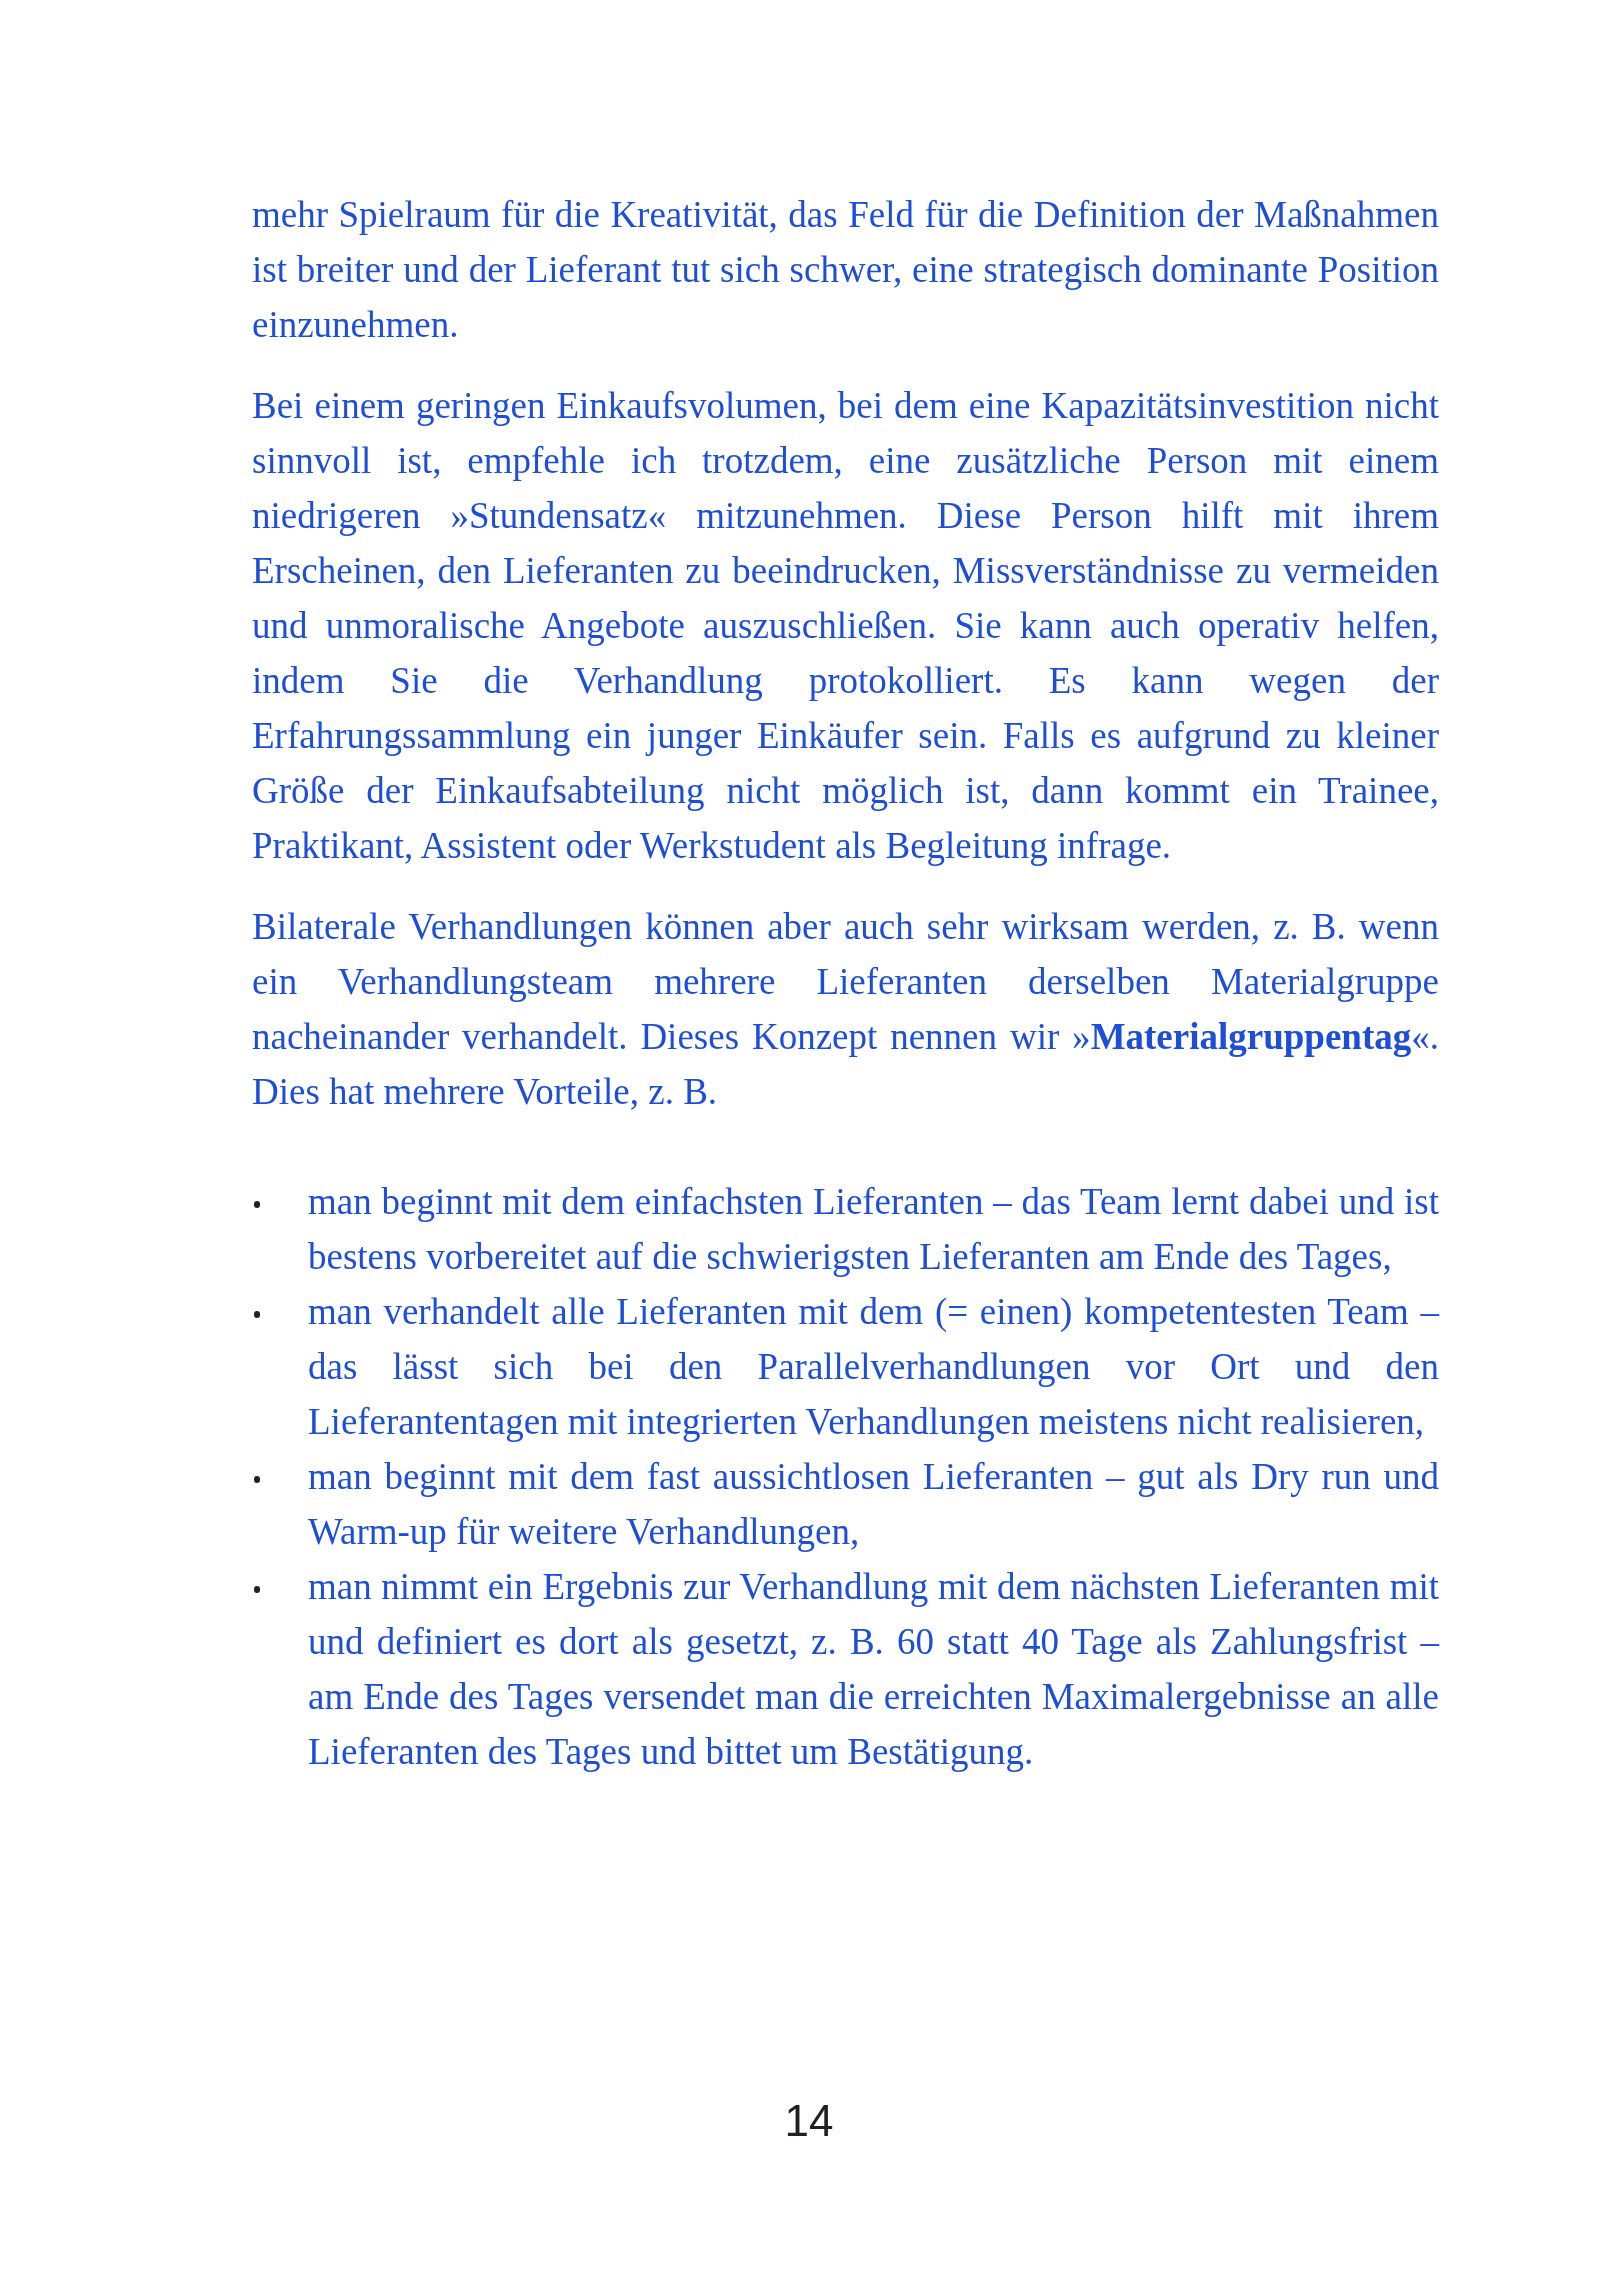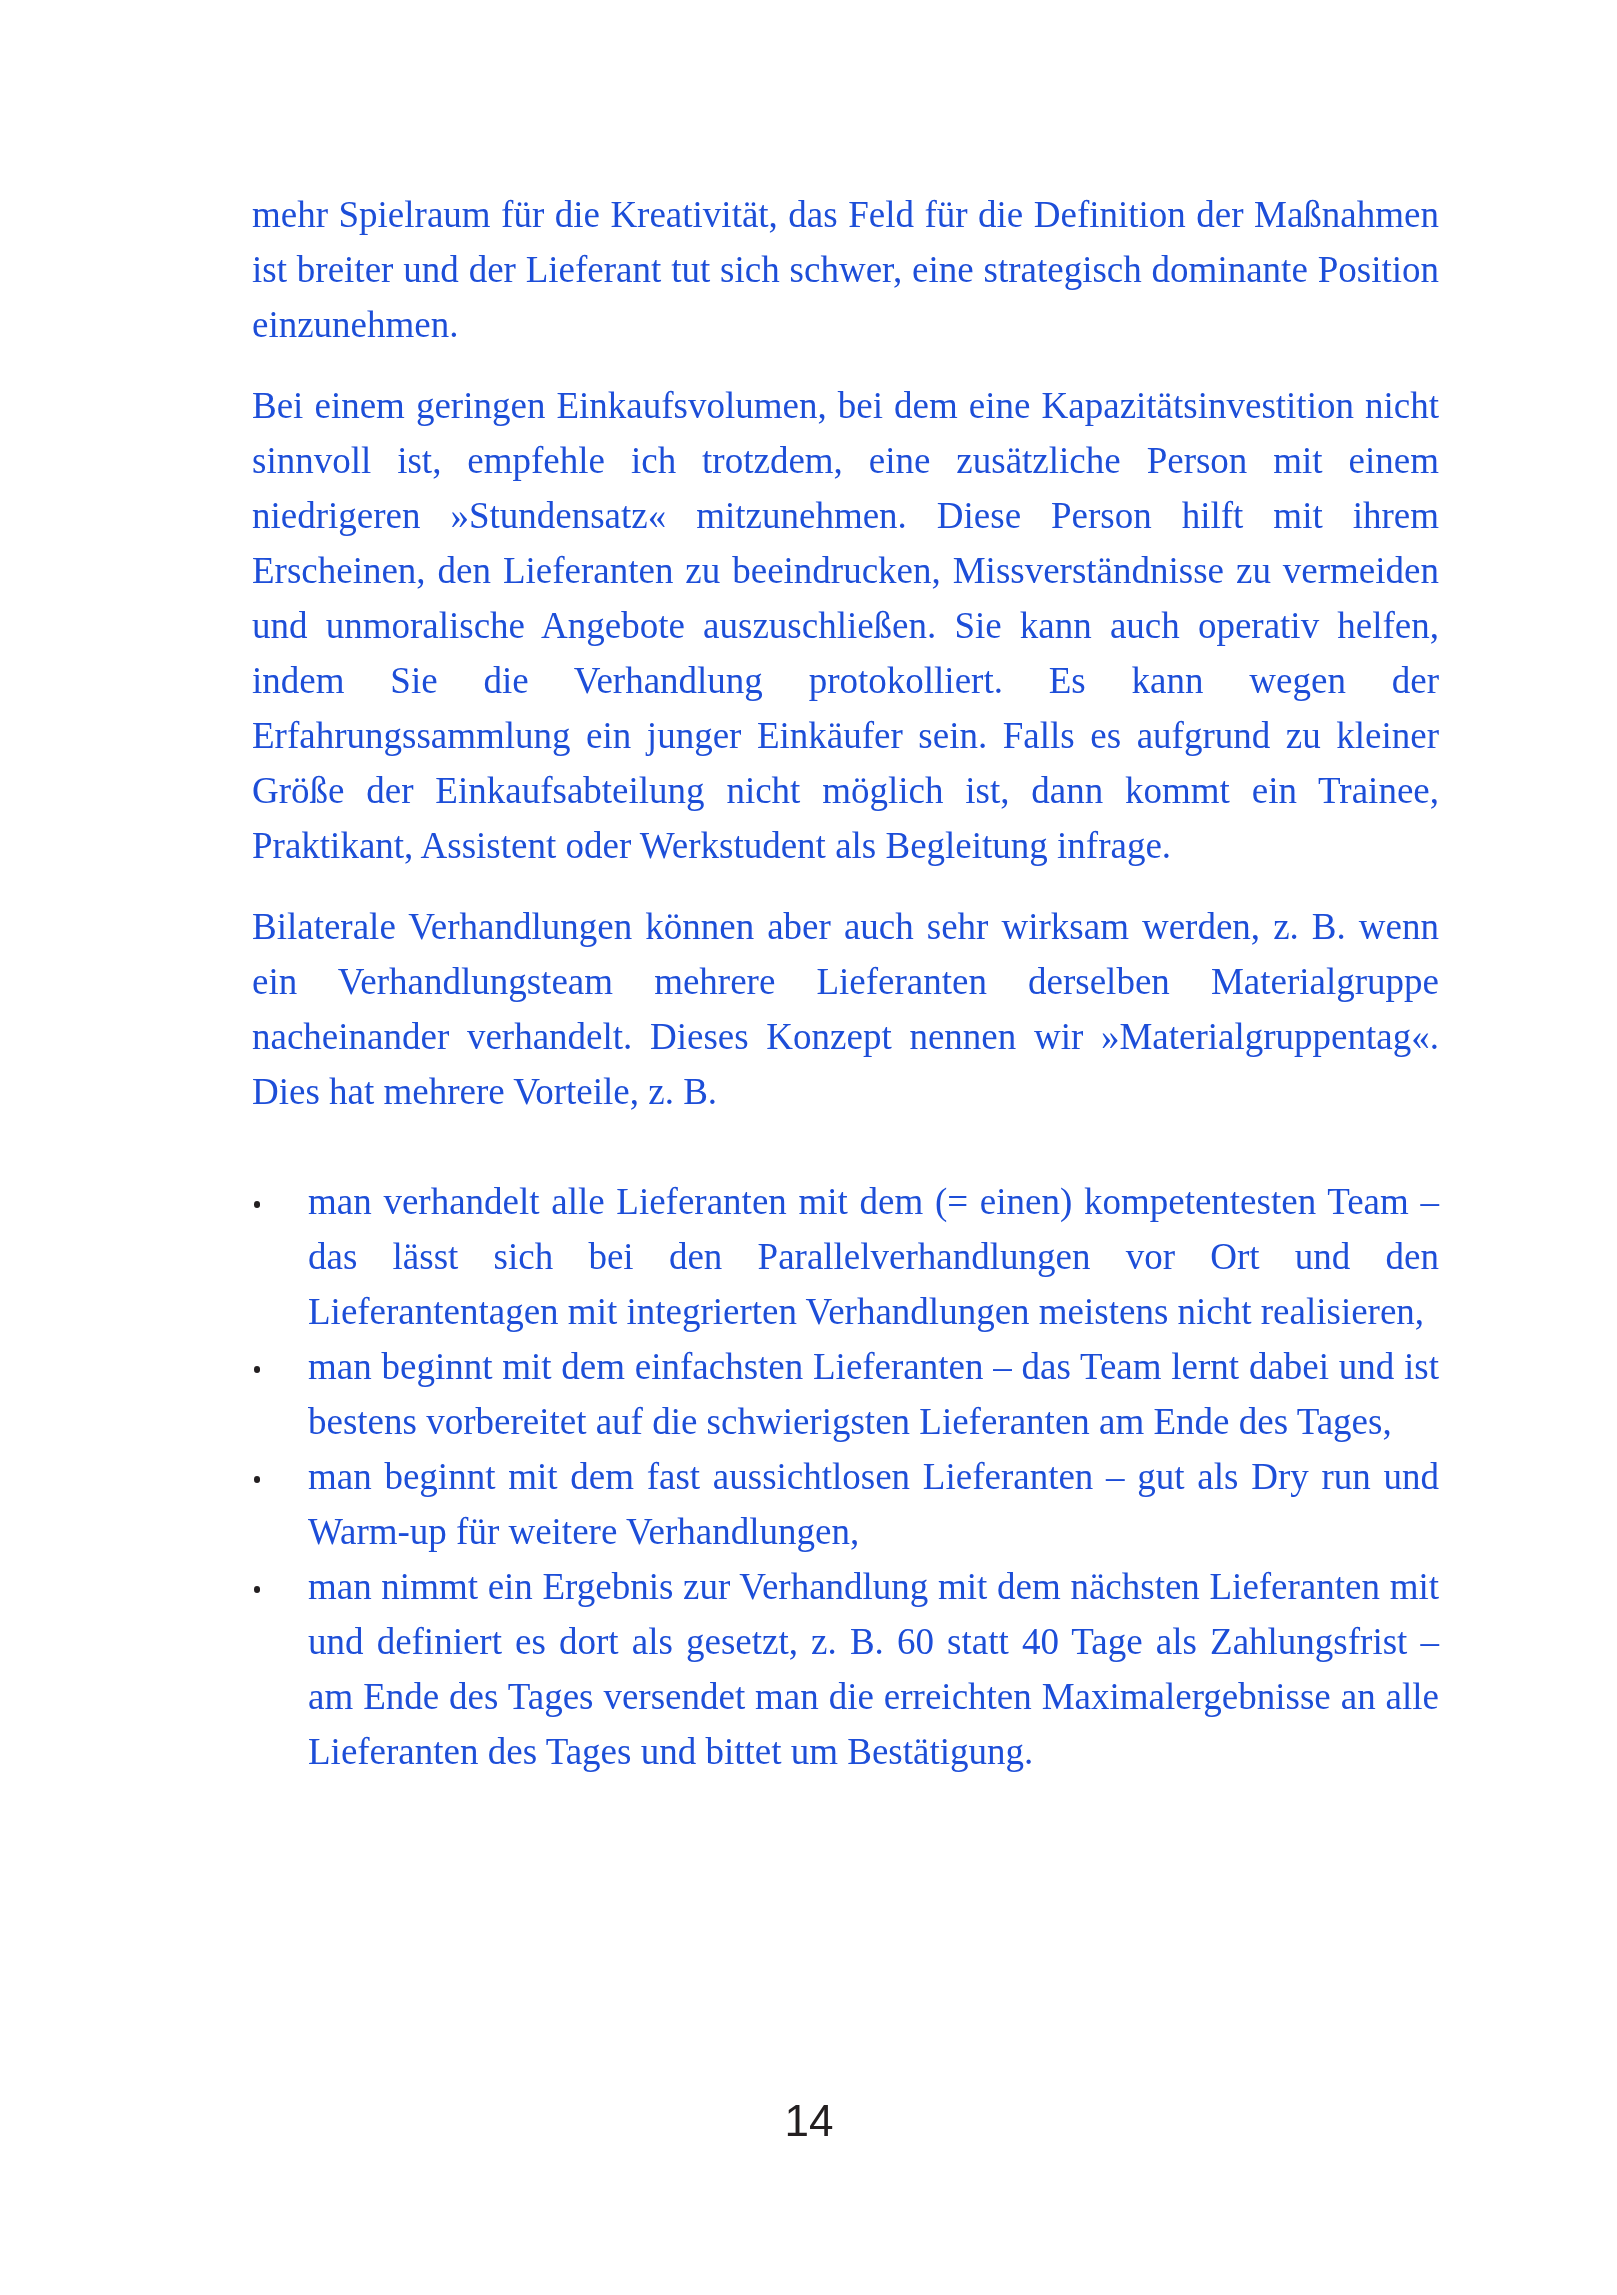--- a/index.html
+++ b/index.html
@@ -5,33 +5,33 @@
   html, body { margin: 0; padding: 0; background: #ffffff; }
   body { width: 1618px; height: 2295px; position: relative; overflow: hidden; }
   .page { position: absolute; left: 252px; top: 187px; width: 1187px;
           font-family: "Liberation Serif", "DejaVu Serif", serif;
           font-size: 37px; line-height: 55px; color: #1d4ed8; }
   p { margin: 0 0 26px 0; text-align: justify; hyphens: manual; }
   ul { list-style: none; margin: 55px 0 0 0; padding: 0; }
   li { position: relative; padding-left: 56px; text-align: justify; }
   .bullet { position: absolute; left: 0; top: 0; width: 18.5px; }
   .bullet::before { content: ""; position: absolute; left: 1.9px; top: 27px; width: 6.5px; height: 6.5px; border-radius: 50%; background: #231f20; }
-  b { font-weight: normal; margin-top: 7px; }
+  b { font-weight: bold; margin-top: 7px; }
   .pagenum { position: absolute; left: 0; width: 1618px; top: 2096px; text-align: center;
              font-family: "Liberation Sans", "DejaVu Sans", sans-serif; font-size: 44px; color: #231f20; }
 </style>
 </head>
 <body>
 
 <div class="page">
   <p>mehr Spielraum für die Kreativität, das Feld für die Definition der Maß­nahmen ist breiter und der Lieferant tut sich schwer, eine strategisch dominante Position einzunehmen.</p>
   <p>Bei einem geringen Einkaufsvolumen, bei dem eine Kapazitätsinvesti­tion nicht sinnvoll ist, empfehle ich trotzdem, eine zusätzliche Person mit einem niedrigeren »Stundensatz« mitzunehmen. Diese Person hilft mit ihrem Erscheinen, den Lieferanten zu beeindrucken, Missverständ­nisse zu vermeiden und unmoralische Angebote auszuschließen. Sie kann auch operativ helfen, indem Sie die Verhandlung protokolliert. Es kann wegen der Erfahrungssammlung ein junger Einkäufer sein. Falls es aufgrund zu kleiner Größe der Einkaufsabteilung nicht möglich ist, dann kommt ein Trainee, Praktikant, Assistent oder Werkstudent als Begleitung infrage.</p>
   <p><span>Bilaterale Verhandlungen können aber auch sehr wirksam werden, z. B. wenn ein Verhandlungsteam mehrere Lieferanten derselben Material­gruppe nacheinander verhandelt. Dieses Konzept nennen wir »</span><b>Material­gruppentag</b><span>«. Dies hat mehrere Vorteile, z. B.</span></p>
   <ul>
+    <li><span class="bullet"></span><span>man beginnt mit dem einfachsten Lieferanten – das Team lernt da­bei und ist bestens vorbereitet auf die schwierigsten Lieferanten am Ende des Tages,</span></li>
     <li><span class="bullet"></span><span>man verhandelt alle Lieferanten mit dem (= einen) kompetentesten Team – das lässt sich bei den Parallelverhandlungen vor Ort und den Lieferantentagen mit integrierten Verhandlungen meistens nicht realisieren,</span></li>
-    <li><span class="bullet"></span><span>man beginnt mit dem einfachsten Lieferanten – das Team lernt da­bei und ist bestens vorbereitet auf die schwierigsten Lieferanten am Ende des Tages,</span></li>
     <li><span class="bullet"></span><span>man beginnt mit dem fast aussichtlosen Lieferanten – gut als Dry run und Warm-up für weitere Verhandlungen,</span></li>
     <li><span class="bullet"></span><span>man nimmt ein Ergebnis zur Verhandlung mit dem nächsten Lie­feranten mit und definiert es dort als gesetzt, z. B. 60 statt 40 Tage als Zahlungsfrist – am Ende des Tages versendet man die erreichten Maximalergebnisse an alle Lieferanten des Tages und bittet um Be­stätigung.</span></li>
   </ul>
 </div>
 
 <div class="pagenum">14</div>
 
 
 </body></html>

